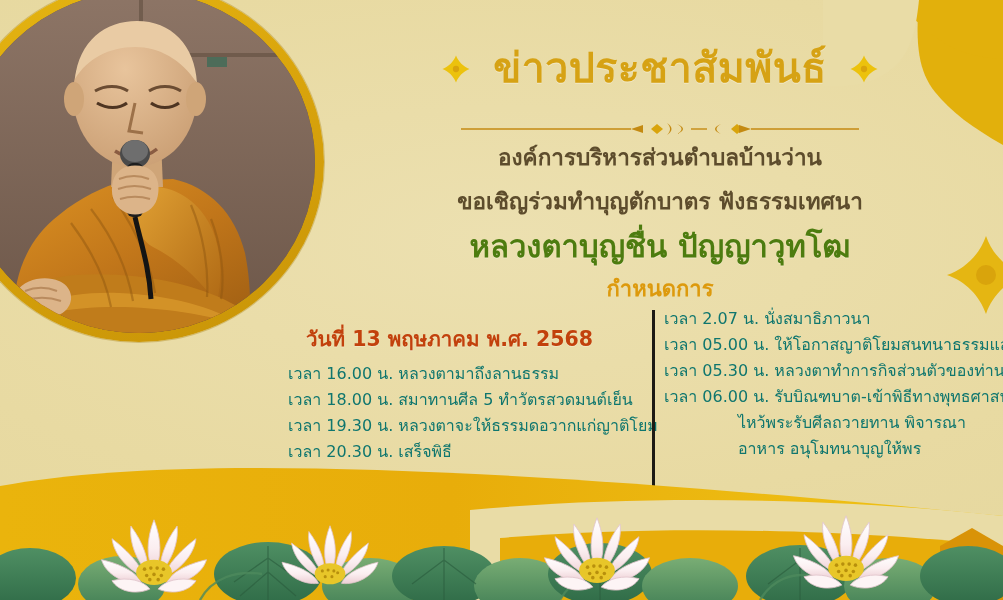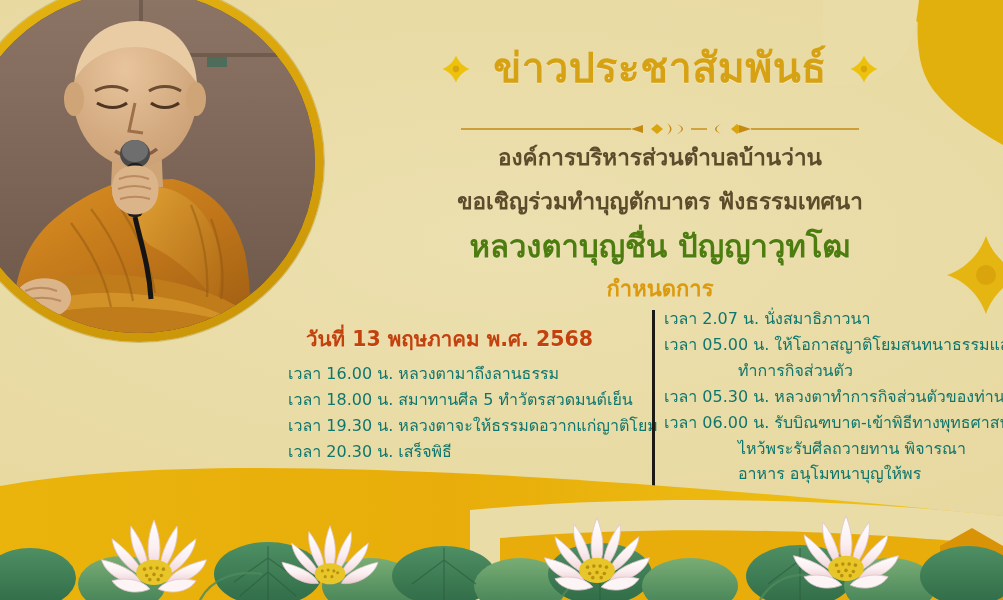--- a/index.html
+++ b/index.html
@@ -291,21 +291,20 @@
         <li>เวลา 20.30 น. เสร็จพิธี</li>
       </ul>
     </div>
 
     <div class="vdivider"></div>
 
     <div class="col col-right">
       <ul class="items">
         <li>เวลา 2.07 น. นั่งสมาธิภาวนา</li>
         <li>เวลา 05.00 น. ให้โอกาสญาติโยมสนทนาธรรมและ</li>
-        <li class="cont">ทำการกิจส่วนตัว</li>
         <li>เวลา 05.30 น. หลวงตาทำการกิจส่วนตัวของท่าน</li>
         <li>เวลา 06.00 น. รับบิณฑบาต-เข้าพิธีทางพุทธศาสนา</li>
         <li class="cont">ไหว้พระรับศีลถวายทาน พิจารณา</li>
         <li class="cont">อาหาร อนุโมทนาบุญให้พร</li>
       </ul>
     </div>
   </div>
 
   <div class="bottom-band">
     <svg viewBox="0 0 1003 150" preserveAspectRatio="none" aria-hidden="true">

